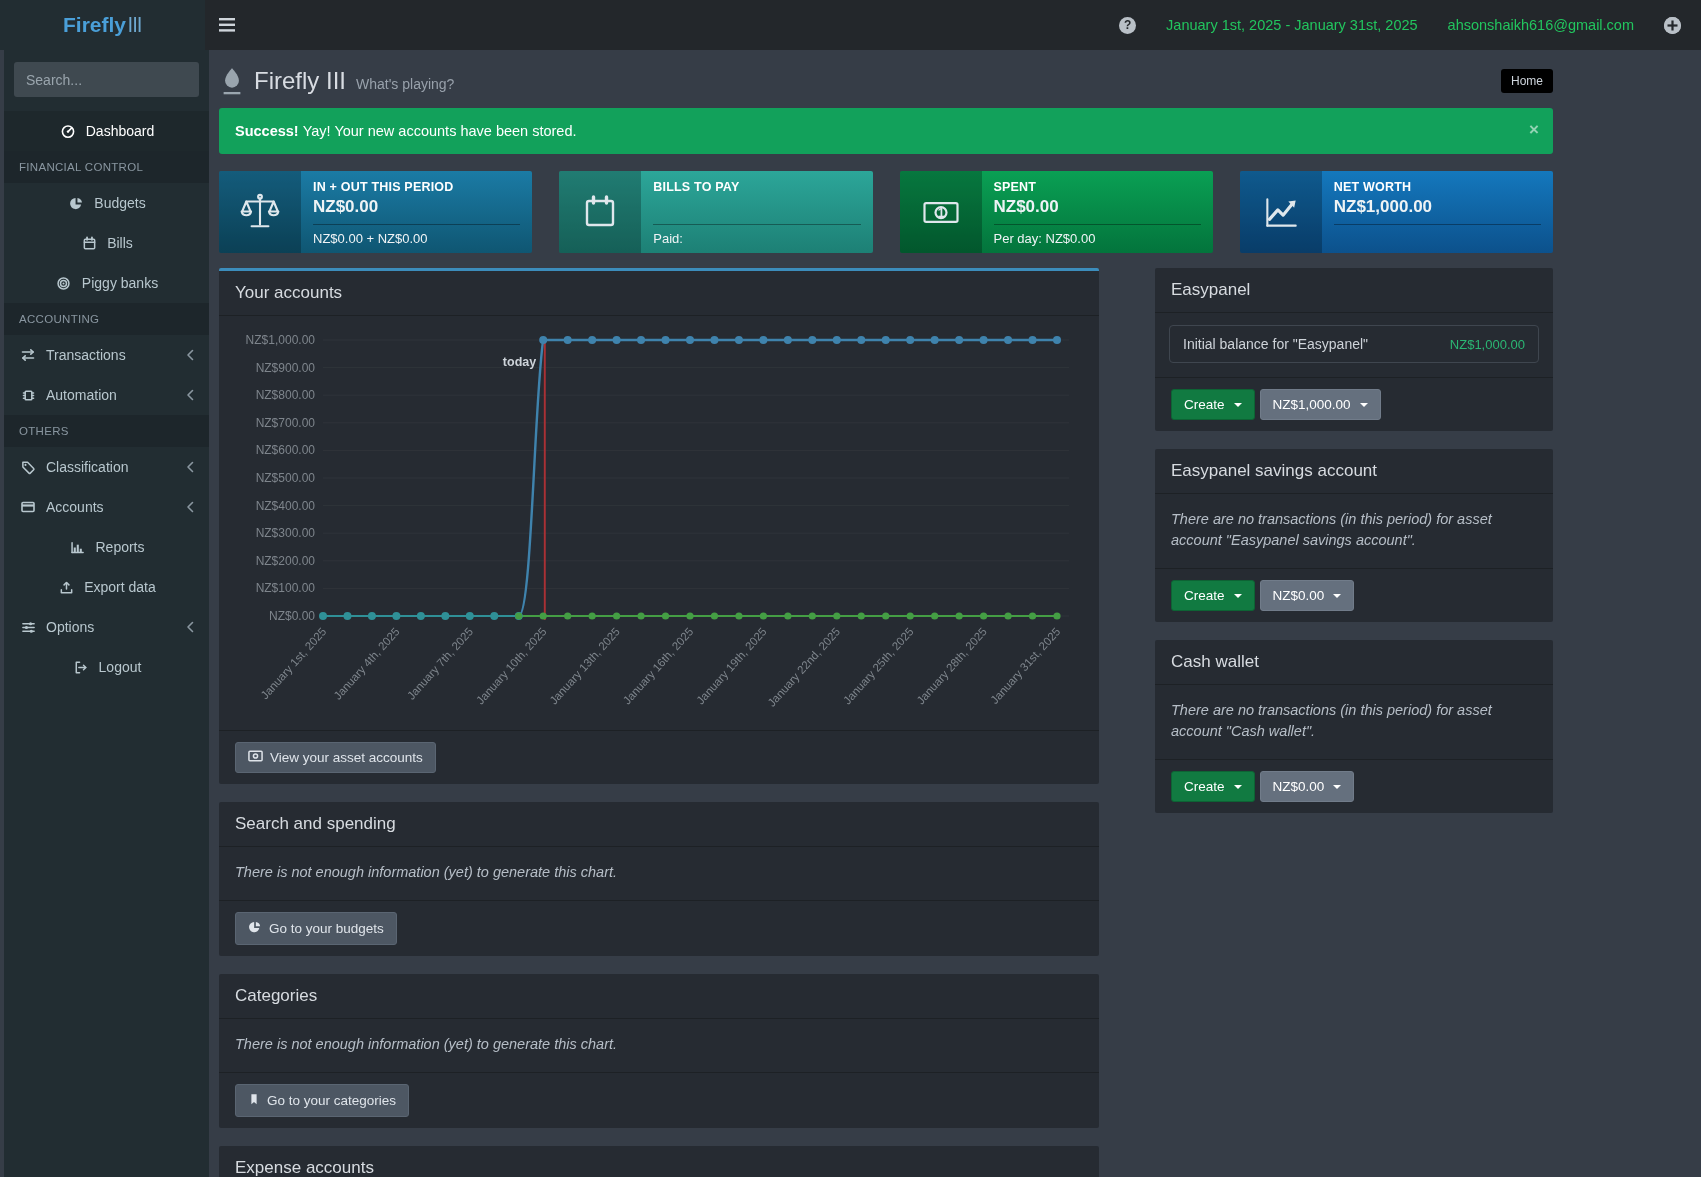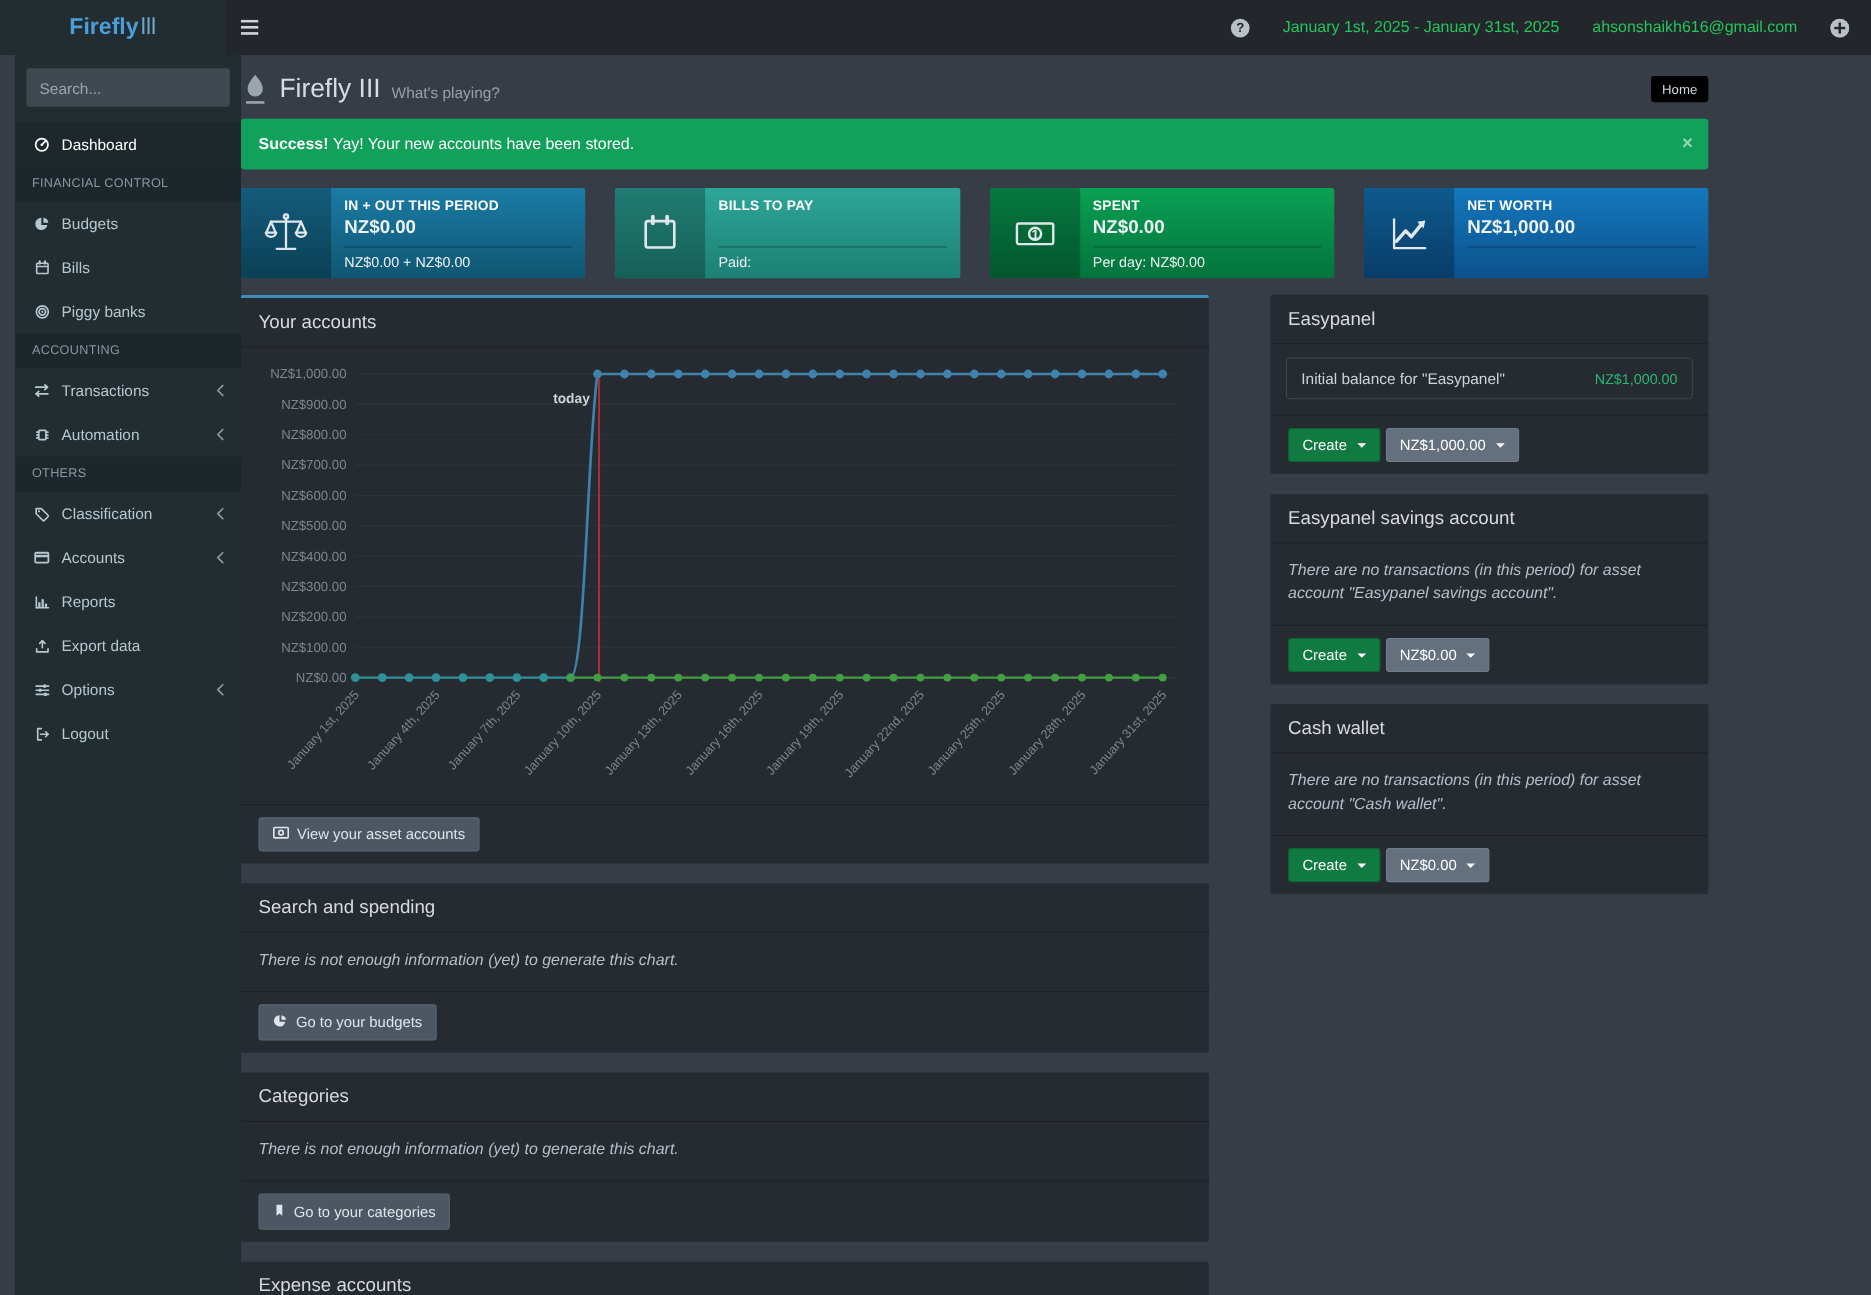--- a/index.html
+++ b/index.html
@@ -11,27 +11,27 @@
   .logo-cell { width:205px; height:50px; background:#222d32; display:flex; align-items:center; justify-content:center; flex:none; }
   .logo-cell .brand { font-size:21px; font-weight:bold; color:#4a9fd8; letter-spacing:0; }
   .logo-cell .brand-suffix { font-weight:300; color:#6fa8cf; margin-left:2px; }
   .topbar-main { flex:1; display:flex; align-items:center; padding:0 14px; }
   .hamburger { width:36px; height:50px; display:flex; align-items:center; justify-content:flex-start; cursor:pointer; color:#cfd5db; }
   .topbar-right { margin-left:auto; display:flex; align-items:center; gap:30px; padding-right:6px; }
   .topbar-right .txt { font-size:14.5px; color:#22c55e; }
   .round-icon { width:17px; height:17px; border-radius:50%; background:#b9c0c7; color:#23272b; font-size:12px; font-weight:bold; display:flex; align-items:center; justify-content:center; cursor:pointer; }
 
   
-  .sidebar { position:fixed; top:50px; left:14px; width:205px; height:1127px; background:#222d32; z-index:9; }
+  .sidebar { position:fixed; top:50px; left:4px; width:205px; height:1127px; background:#222d32; z-index:9; }
   .sidebar-search { margin:12px 10px 14px 10px; display:flex; background:#3f4950; border-radius:3px; overflow:hidden; height:35px; }
   .sidebar-search input { flex:1; background:transparent; border:none; outline:none; color:#ccc; font-size:14px; padding:0 12px; font-family:inherit; }
   .sidebar-search input::placeholder { color:#9aa5ad; }
   .menu { list-style:none; }
   .menu .hdr { background:#1d262b; color:#8996a0; font-size:11.5px; padding:10px 15px; letter-spacing:.3px; }
-  .menu .item { display:flex; align-items:center; gap:9px; padding:12px 15px; font-size:14px; color:#b8c7ce; cursor:pointer; }
+  .menu .item { display:flex; align-items:center; gap:9px; padding:12px 15px; font-size:14px; color:#b8c7ce; cursor:pointer;justify-content:center; }
   .menu .item.active { background:#1e282c; color:#ffffff; }
   .menu .item .mi { width:18px; height:16px; flex:none; display:flex; align-items:center; justify-content:center; }
   .menu .item .chev { margin-left:auto; color:#8a97a0; display:flex; }
 
   
   .content { position:absolute; left:205px; top:50px; width:1496px; padding:8px 0 0 14px; }
   .container { width:1334px; }
   .content-header { height:46px; display:flex; align-items:center; }
   .flame { color:#9aa5ae; margin-right:9px; display:flex; }
   .page-title { font-size:24px; font-weight:400; color:#d8dce2; }

